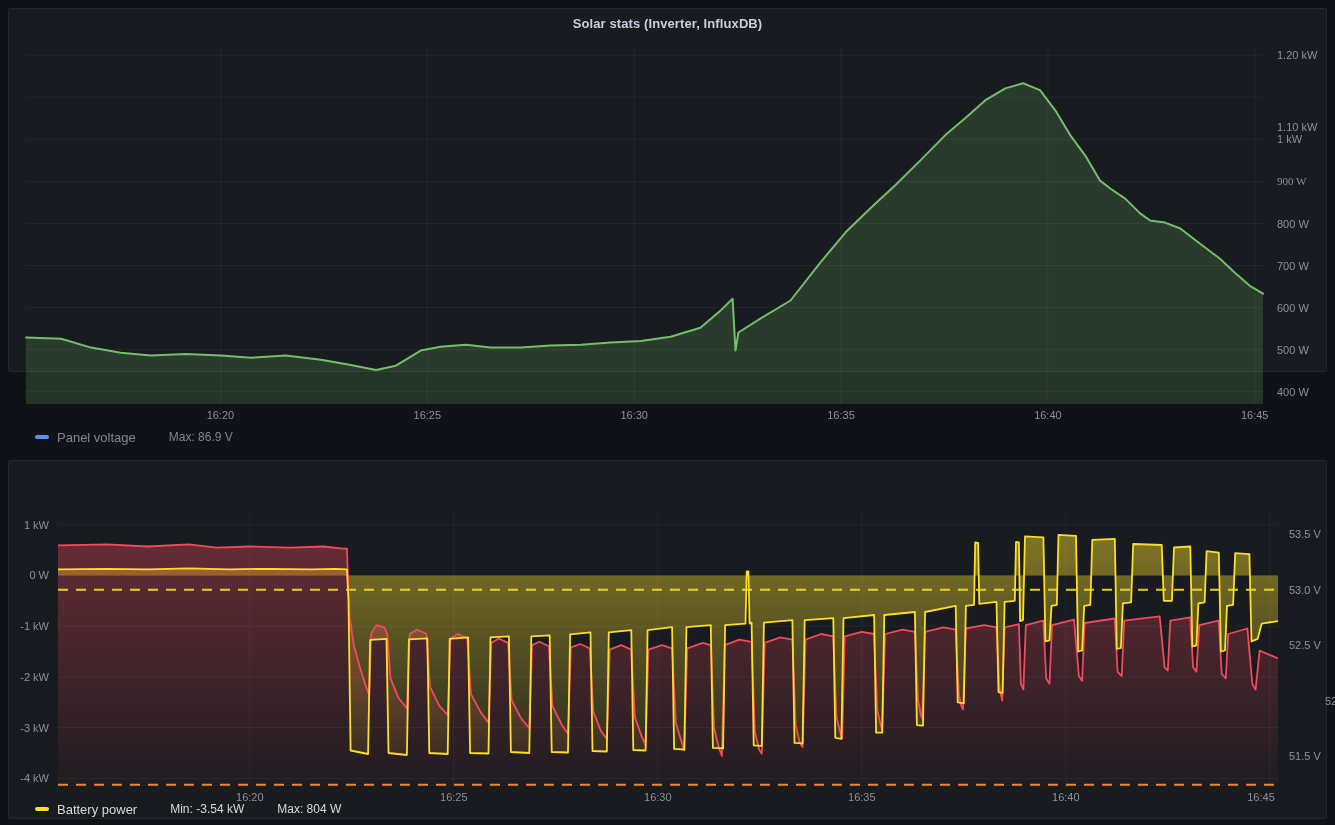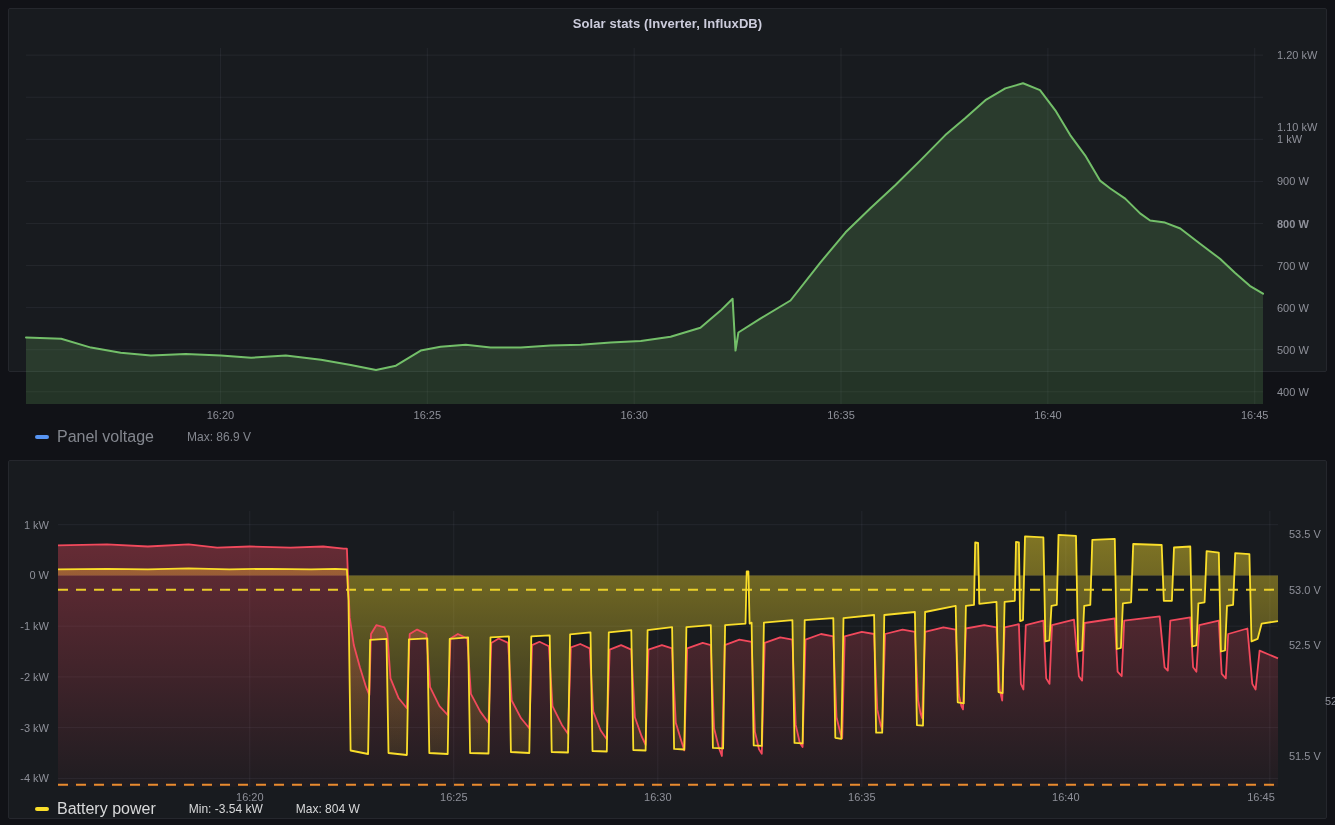--- a/index.html
+++ b/index.html
@@ -12,21 +12,21 @@
   .chart-svg{position:absolute;left:0;top:0;}
   .tick{position:absolute;color:#8e9099;font-size:11px;white-space:nowrap;line-height:13px;}
   .xtick{transform:translateX(-50%);}
   .ytick-l{text-align:right;}
   .legend{position:absolute;left:0;right:0;display:flex;justify-content:space-between;
     align-items:center;padding:0 14px 0 26px;height:20px;}
   .lg-group{display:flex;align-items:center;}
   .lg-item{display:flex;align-items:center;margin-left:18px;white-space:nowrap;cursor:pointer;}
   .lg-group.left .lg-item{margin-left:0;margin-right:18px;}
   .lg-marker{display:inline-block;width:14px;height:4px;border-radius:2px;margin-right:8px;}
-  .lg-label{font-size:16px;}
+  .lg-label{font-size:13px;}
   .lg-stat{font-size:12px;margin-left:14px;padding-left:19px;}
   .lg-on .lg-label,.lg-on .lg-stat{color:#d8d9da;}
   .lg-dim .lg-label,.lg-dim .lg-stat{color:#83868e;}
 </style>
 </head>
 <body>
 
 <div class="panel" id="panel1">
   <div class="panel-title">Solar stats (Inverter, InfluxDB)</div>
   <svg class="chart-svg" id="svg1" width="1319" height="444">
@@ -59,22 +59,22 @@
       <span class="tick xtick" style="left: 418.3px; top: 400px;">16:25</span>
       <span class="tick xtick" style="left: 625.2px; top: 400px;">16:30</span>
       <span class="tick xtick" style="left: 832px; top: 400px;">16:35</span>
       <span class="tick xtick" style="left: 1038.9px; top: 400px;">16:40</span>
       <span class="tick xtick" style="left: 1245.7px; top: 400px;">16:45</span>
     </div>
   <div id="p1-yticks">
       <span class="tick " style="left: 1268px; top: 40.2px;">1.20 kW</span>
       <span class="tick " style="left: 1268px; top: 82.2px; margin-top: 30px;">1.10 kW</span>
       <span class="tick " style="left: 1268px; top: 124.3px;">1 kW</span>
-      <span class="tick " style="left: 1268px; top: 166.4px;">900 W</span>
-      <span class="tick " style="left: 1268px; top: 208.5px; font-weight: bold;">800 W</span>
+      <span class="tick " style="left: 1268px; top: 166.4px; font-family: Liberation Serif, serif;">900 W</span>
+      <span class="tick " style="left: 1268px; top: 208.5px;">800 W</span>
       <span class="tick " style="left: 1268px; top: 250.6px;">700 W</span>
       <span class="tick " style="left: 1268px; top: 292.6px;">600 W</span>
       <span class="tick " style="left: 1268px; top: 334.7px;">500 W</span>
       <span class="tick " style="left: 1268px; top: 376.8px;">400 W</span>
     </div>
   <div class="legend" id="p1-legend" style="top:418px;">
     <div class="lg-group left">
         <span class="lg-item lg-dim">
           <span class="lg-marker" style="background: rgb(87, 148, 242);"></span>
           <span class="lg-label">Panel voltage</span>

